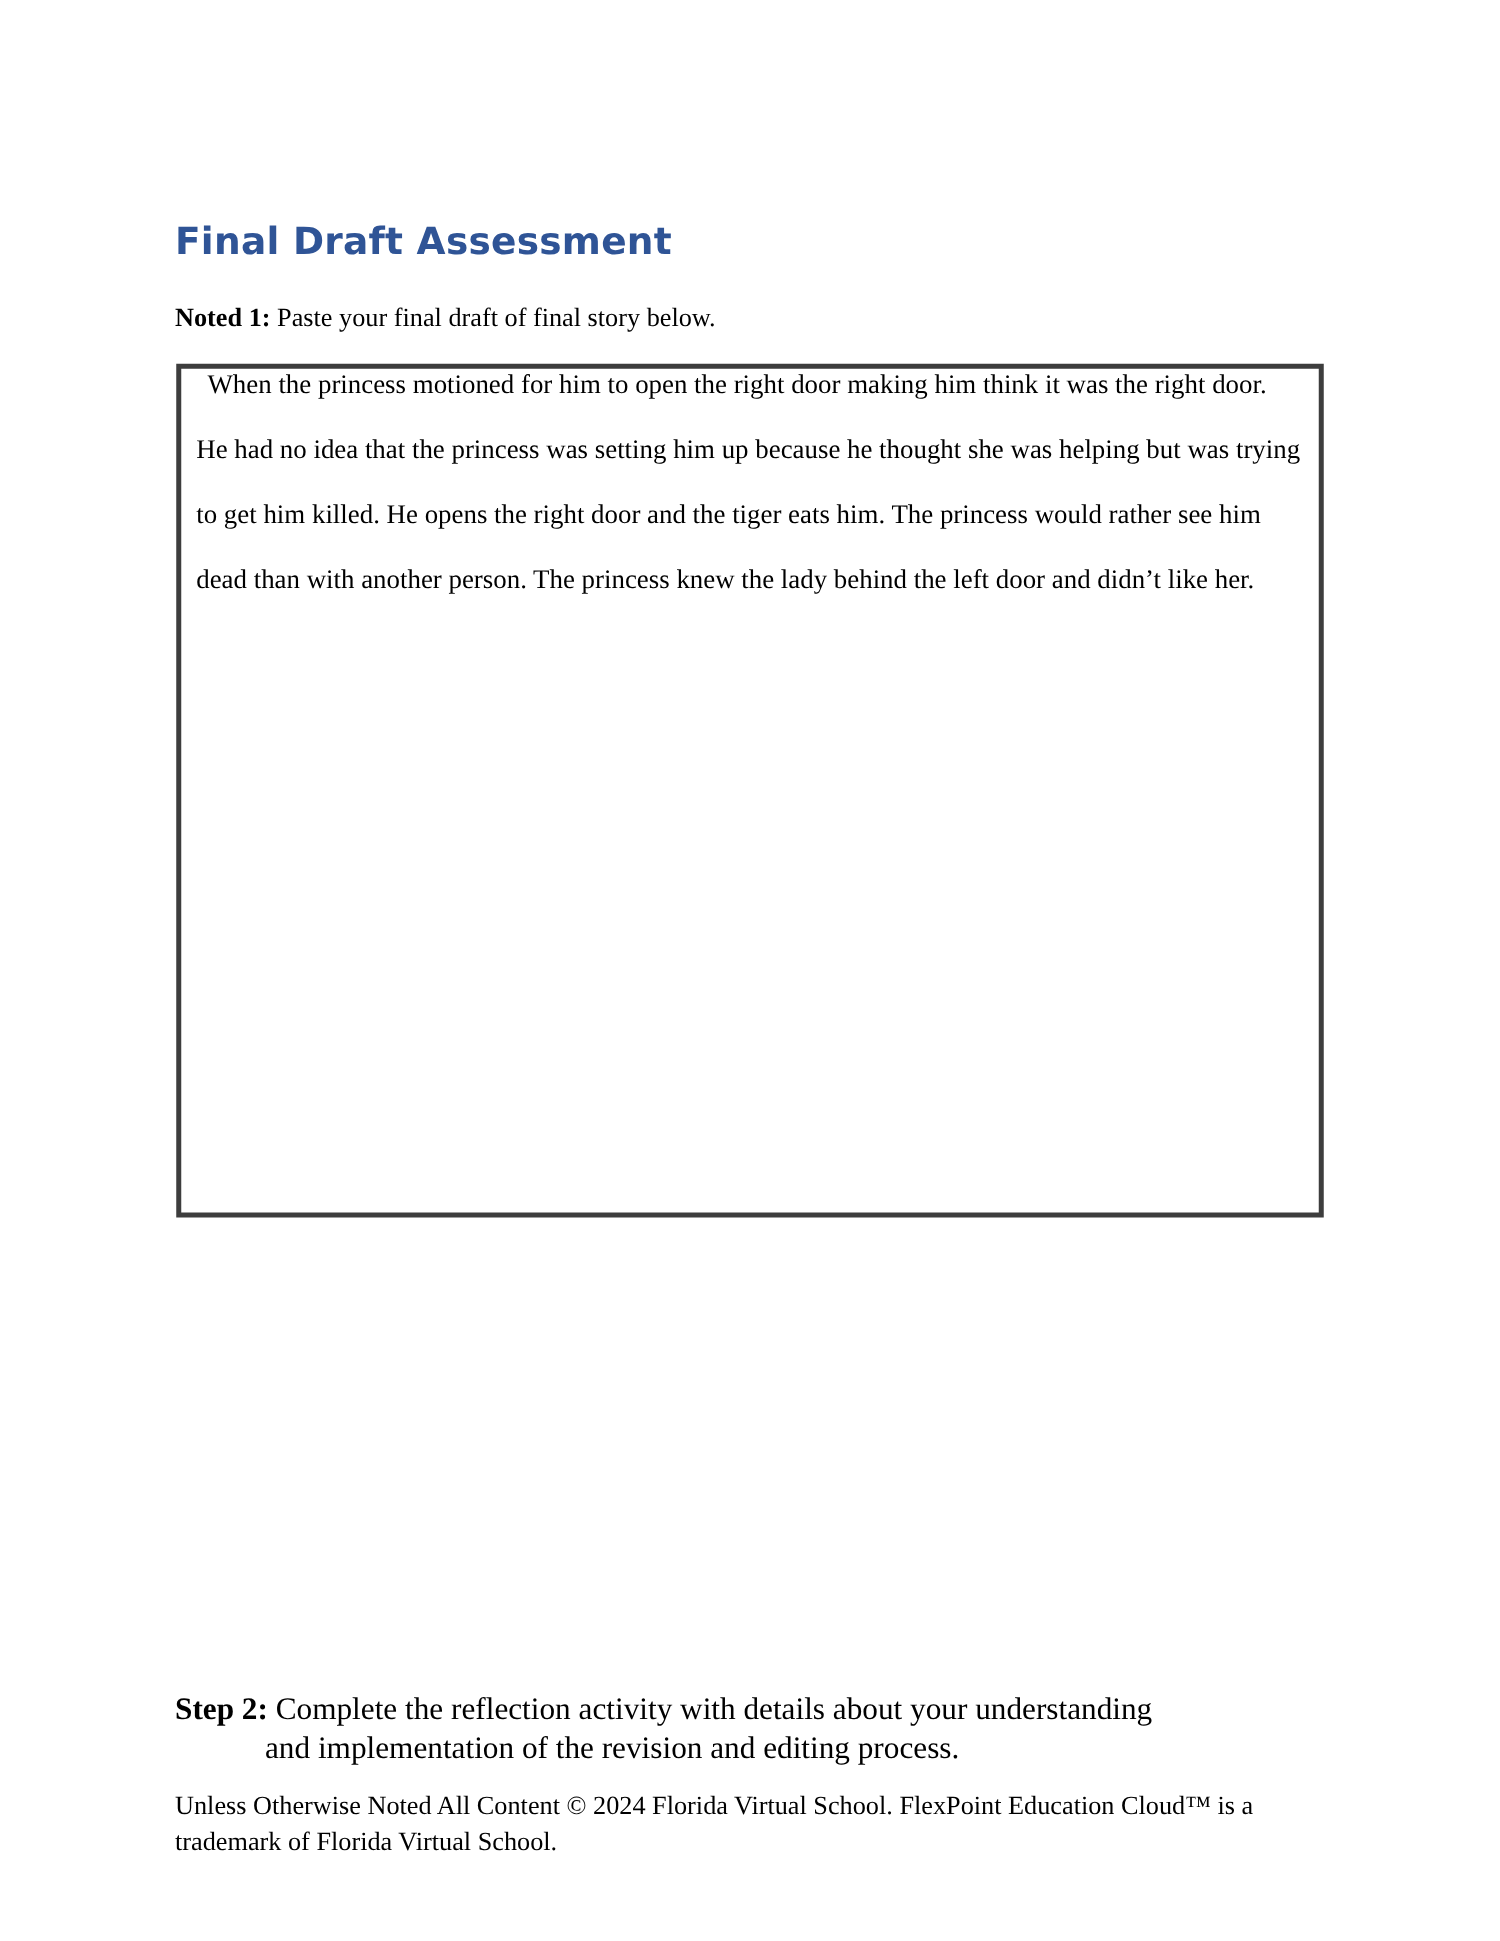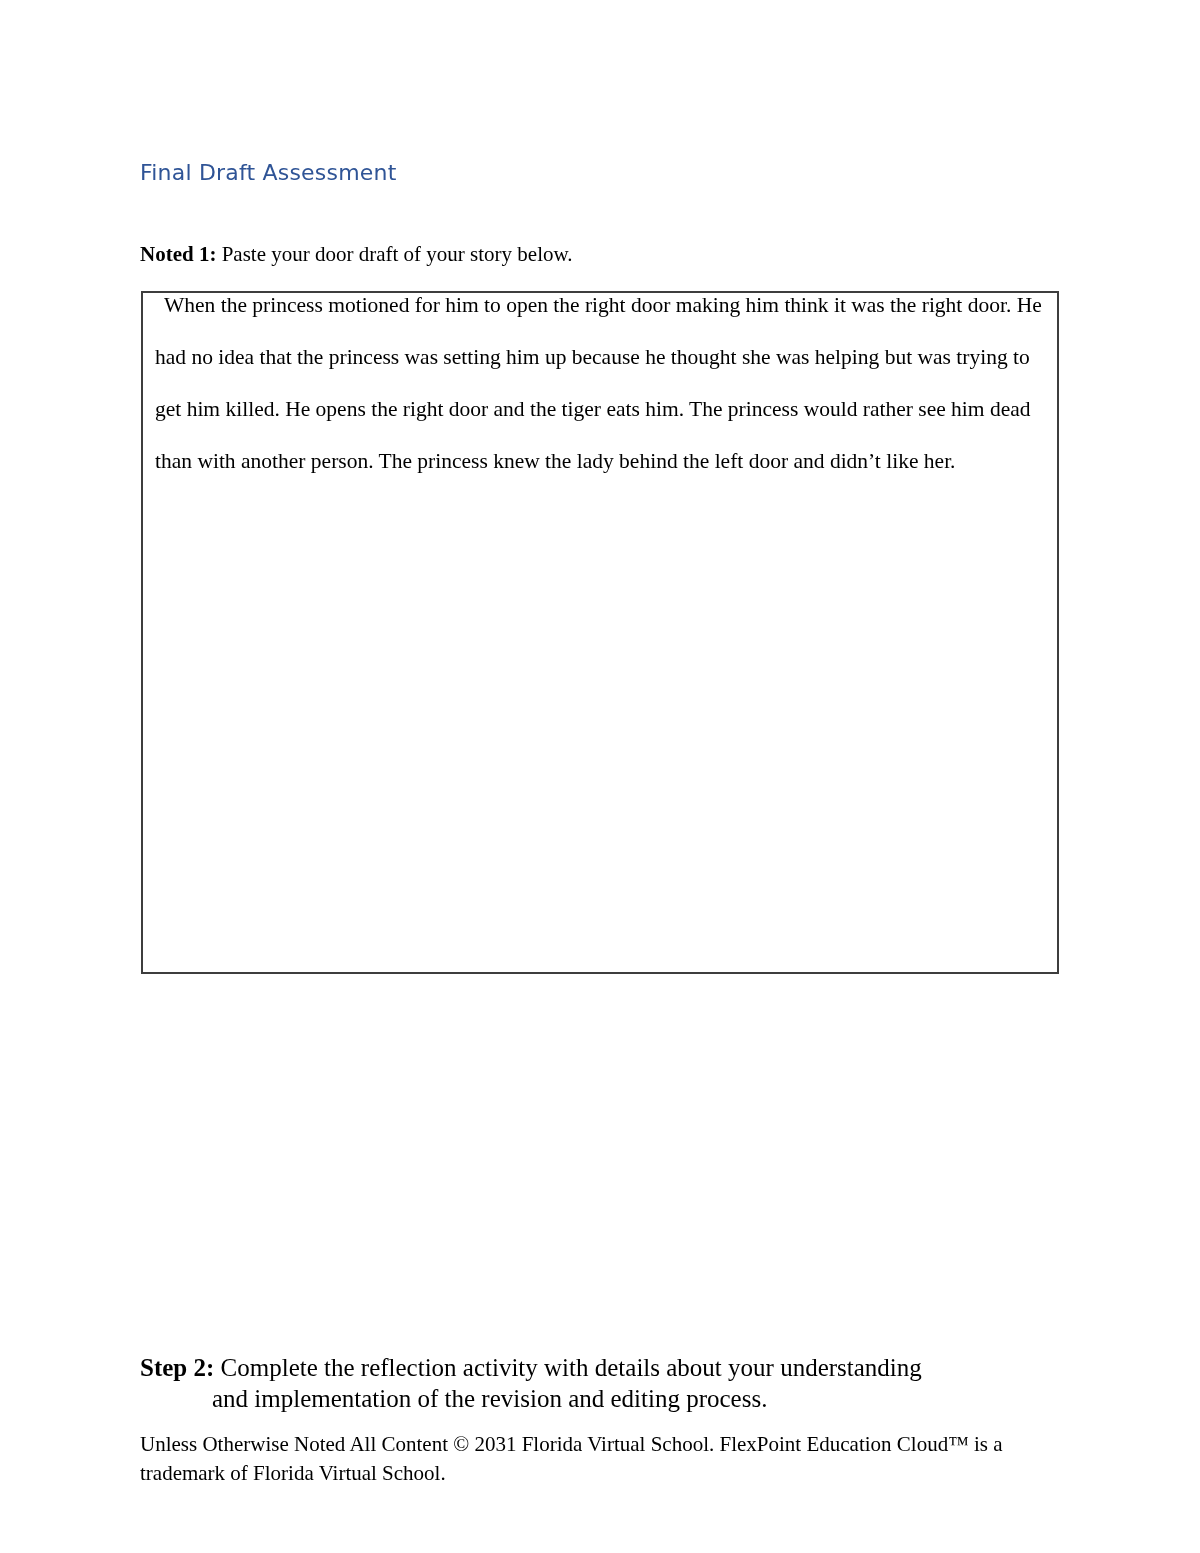--- a/index.html
+++ b/index.html
@@ -14,44 +14,44 @@
   .page {
     position: relative;
     width: 1200px;
     height: 1553px;
     background: #ffffff;
     overflow: hidden;
   }
   .doc-title {
     position: absolute;
     left: 140px;
-    top: 160px;
+    top: 176px;
     font-family: "DejaVu Sans", sans-serif;
-    font-weight: normal;
-    font-size: 22px;
+    font-weight: bold;
+    font-size: 30px;
     letter-spacing: 0.2px;
   }
   .step1-line {
     position: absolute;
     left: 140px;
     top: 240px;
     font-size: 21px;
     line-height: 28px;
     width: 900px;
   }
   .step-label {
     font-weight: bold;
   }
   .draft-box {
     position: absolute;
     left: 141px;
     top: 291px;
     width: 918px;
     height: 683px;
-    border: 2px solid #eab308;
+    border: 4px solid #eab308;
     background: #ffffff;
     padding: 0 14px 0 12px;
     overflow: hidden;
   }
   .draft-text {
     margin-top: -14px;
     font-size: 21.5px;
     line-height: 52px;
     text-indent: 9px;
     text-align: left;
@@ -75,23 +75,23 @@
     line-height: 29px;
   }
 </style>
 </head>
 <body>
 
 <div class="page">
 
   <h1 class="doc-title" style="color: rgb(47, 84, 150);">Final Draft Assessment</h1>
 
-  <p class="step1-line"><span class="step-label">Noted 1:</span>&nbsp;<span>Paste your door draft of your story below.</span></p>
+  <p class="step1-line"><span class="step-label">Noted 1:</span>&nbsp;<span>Paste your final draft of final story below.</span></p>
 
   <div class="draft-box" style="border-color: rgb(61, 61, 61);">
     <p class="draft-text">When the princess motioned for him to open the right door making him think it was the right door. He had no idea that the princess was setting him up because he thought she was helping but was trying to get him killed. He opens the right door and the tiger eats him. The princess would rather see him dead than with another person. The princess knew the lady behind the left door and didn’t like her.</p>
   </div>
 
   <p class="step2-line"><span class="step-label">Step 2:</span>&nbsp;<span>Complete the reflection activity with details about your understanding and implementation of the revision and editing process.</span></p>
 
-  <p class="footer-text">Unless Otherwise Noted All Content © 2031 Florida Virtual School. FlexPoint Education Cloud™ is a trademark of Florida Virtual School.</p>
+  <p class="footer-text">Unless Otherwise Noted All Content © 2024 Florida Virtual School. FlexPoint Education Cloud™ is a trademark of Florida Virtual School.</p>
 
 </div>
 
 </body></html>

